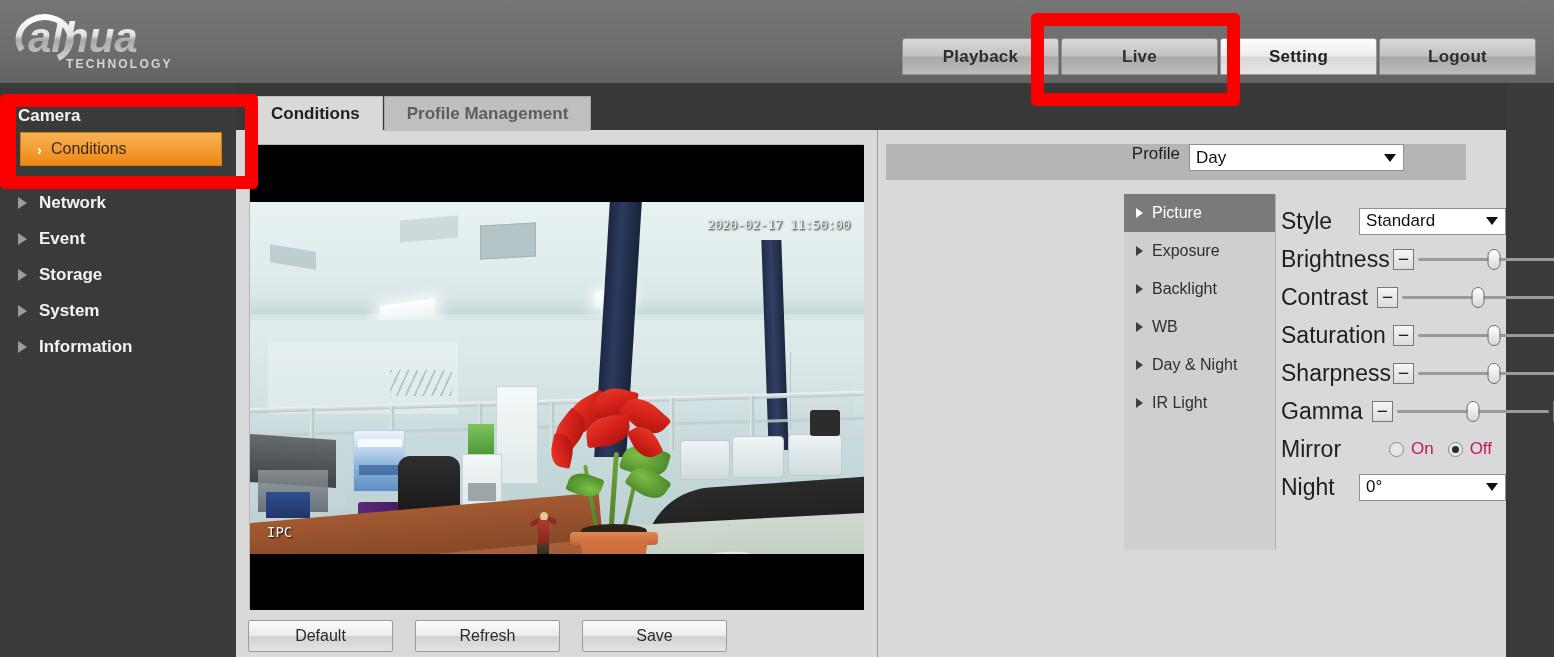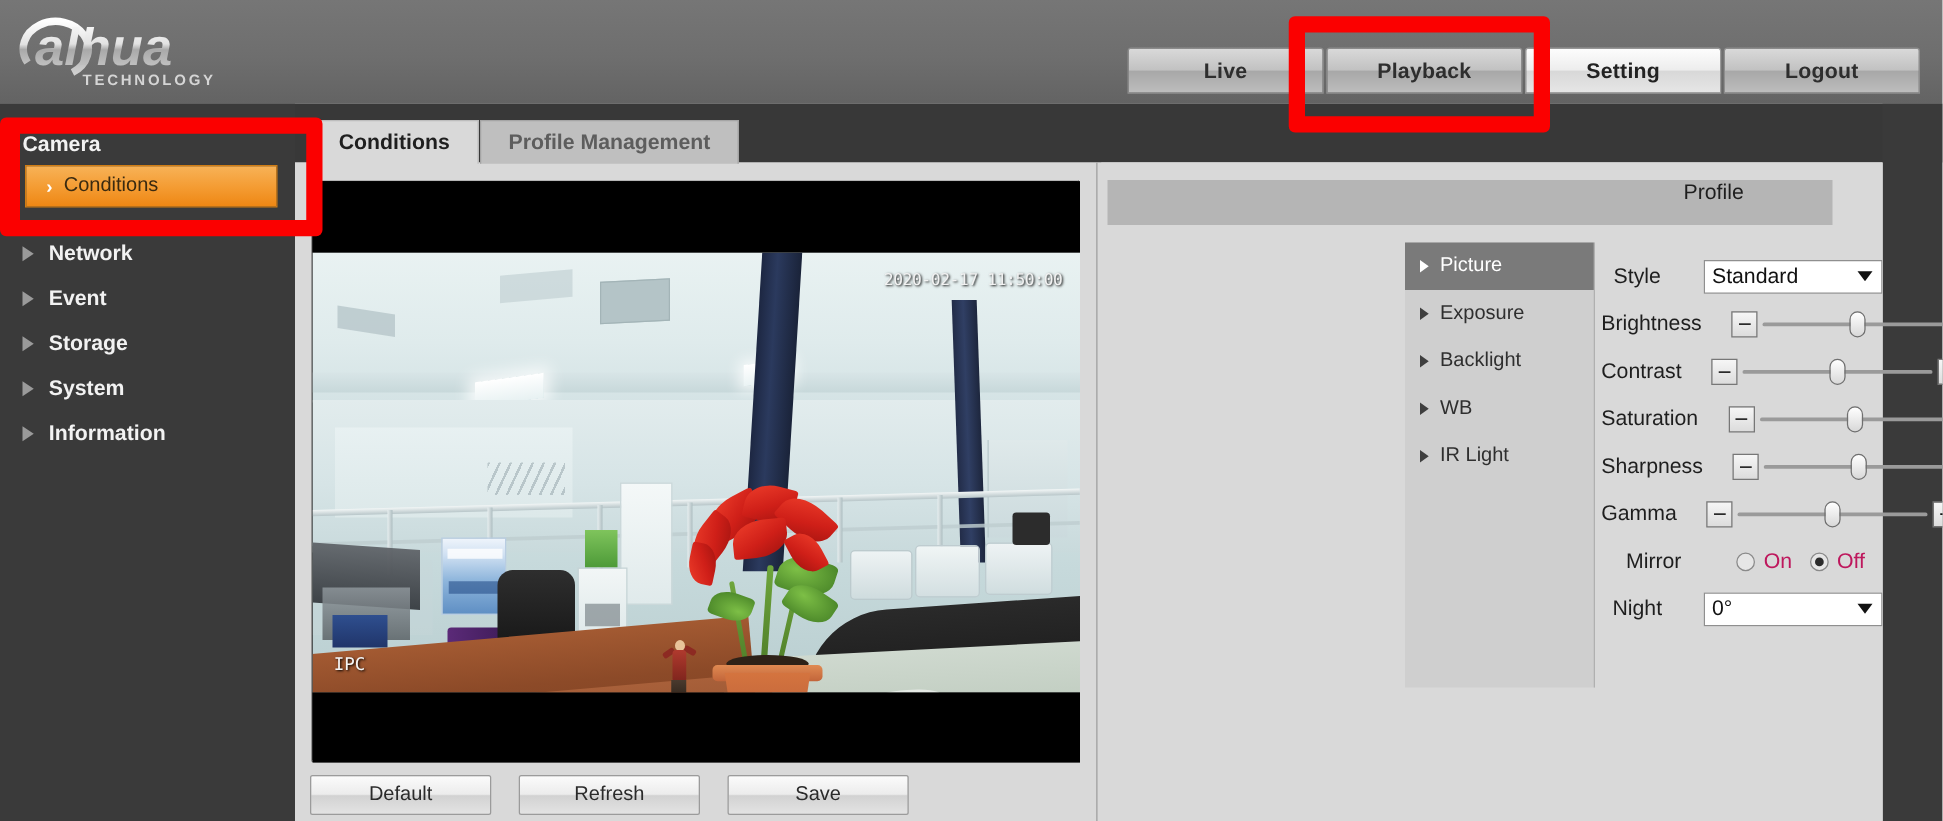--- a/index.html
+++ b/index.html
@@ -358,22 +358,22 @@
     width: 0; height: 0; margin-right: 9px;
     border-left: 7px solid #3f3f3f;
     border-top: 5px solid transparent; border-bottom: 5px solid transparent;
   }
   .sm-item.active .tri { border-left-color: #ffffff; }
 
   
   .form { position: absolute; left: 400px; top: 72px; width: 225px; }
   .frow { display: flex; align-items: center; height: 38px; }
   .frow .flabel {
-    width: 112px; text-align: center; padding-right: 24px;
-    font-size: 17px; color: #1e1e1e; white-space: nowrap;
+    width: 112px; text-align: left; padding-right: 9px;
+    font-size: 23px; color: #1e1e1e; white-space: nowrap;
   }
   .sel {
     position: relative; width: 215px; height: 27px; background: #fff;
     border: 1px solid #8f8f8f; display: flex; align-items: center;
     padding-left: 6px; font-size: 17px; color: #111; cursor: pointer;
   }
   .sel .caret {
     position: absolute; right: 7px; top: 50%; transform: translateY(-50%);
     width: 0; height: 0;
     border-left: 6px solid transparent; border-right: 6px solid transparent;
@@ -438,22 +438,22 @@
             <stop offset="55%" stop-color="#a9a9a9"></stop>
             <stop offset="100%" stop-color="#cfcfcf"></stop>
           </linearGradient>
         </defs>
         <path d="M8,42 A26,22 0 1 1 44,50" fill="none" stroke="url(#lg)" stroke-width="6"></path>
         <text x="14" y="44" font-family="Liberation Sans, sans-serif" font-size="42" font-weight="bold" font-style="italic" fill="url(#lg)">alhua</text>
         <text x="52" y="60" font-family="Liberation Sans, sans-serif" font-size="12" font-weight="bold" letter-spacing="2.2" fill="#d5d5d5">TECHNOLOGY</text>
       </svg>
     </div>
     <div class="tabs-strip">
+      <div class="navtab">Playback</div>
       <div class="navtab">Live</div>
-      <div class="navtab">Playback</div>
       <div class="navtab active">Setting</div>
       <div class="navtab">Logout</div>
     </div>
   </div>
 
   <div class="subbar"></div>
 
   <div class="sidebar">
     <div class="spacer-18"></div>
     <div class="sb-camera">Camera</div>
@@ -585,38 +585,46 @@
       <div class="abtn">Default</div>
       <div class="abtn">Refresh</div>
       <div class="abtn">Save</div>
     </div>
 
     <div class="divider"></div>
     <div class="panel">
 
       <div class="profile-band">
         <span class="lbl">Profile</span>
+        <div class="sel">
+          <span>Day</span>
+          <span class="caret"></span>
+        </div>
       </div>
 
       <div class="submenu">
         <div class="sm-item active">
           <span class="tri"></span>
           <span>Picture</span>
         </div>
         <div class="sm-item">
           <span class="tri"></span>
           <span>Exposure</span>
         </div>
         <div class="sm-item">
           <span class="tri"></span>
           <span>Backlight</span>
         </div>
         <div class="sm-item">
           <span class="tri"></span>
           <span>WB</span>
+        </div>
+        <div class="sm-item">
+          <span class="tri"></span>
+          <span>Day &amp; Night</span>
         </div>
         <div class="sm-item">
           <span class="tri"></span>
           <span>IR Light</span>
         </div>
       </div>
 
       <div class="form">
 
         <div class="frow">

